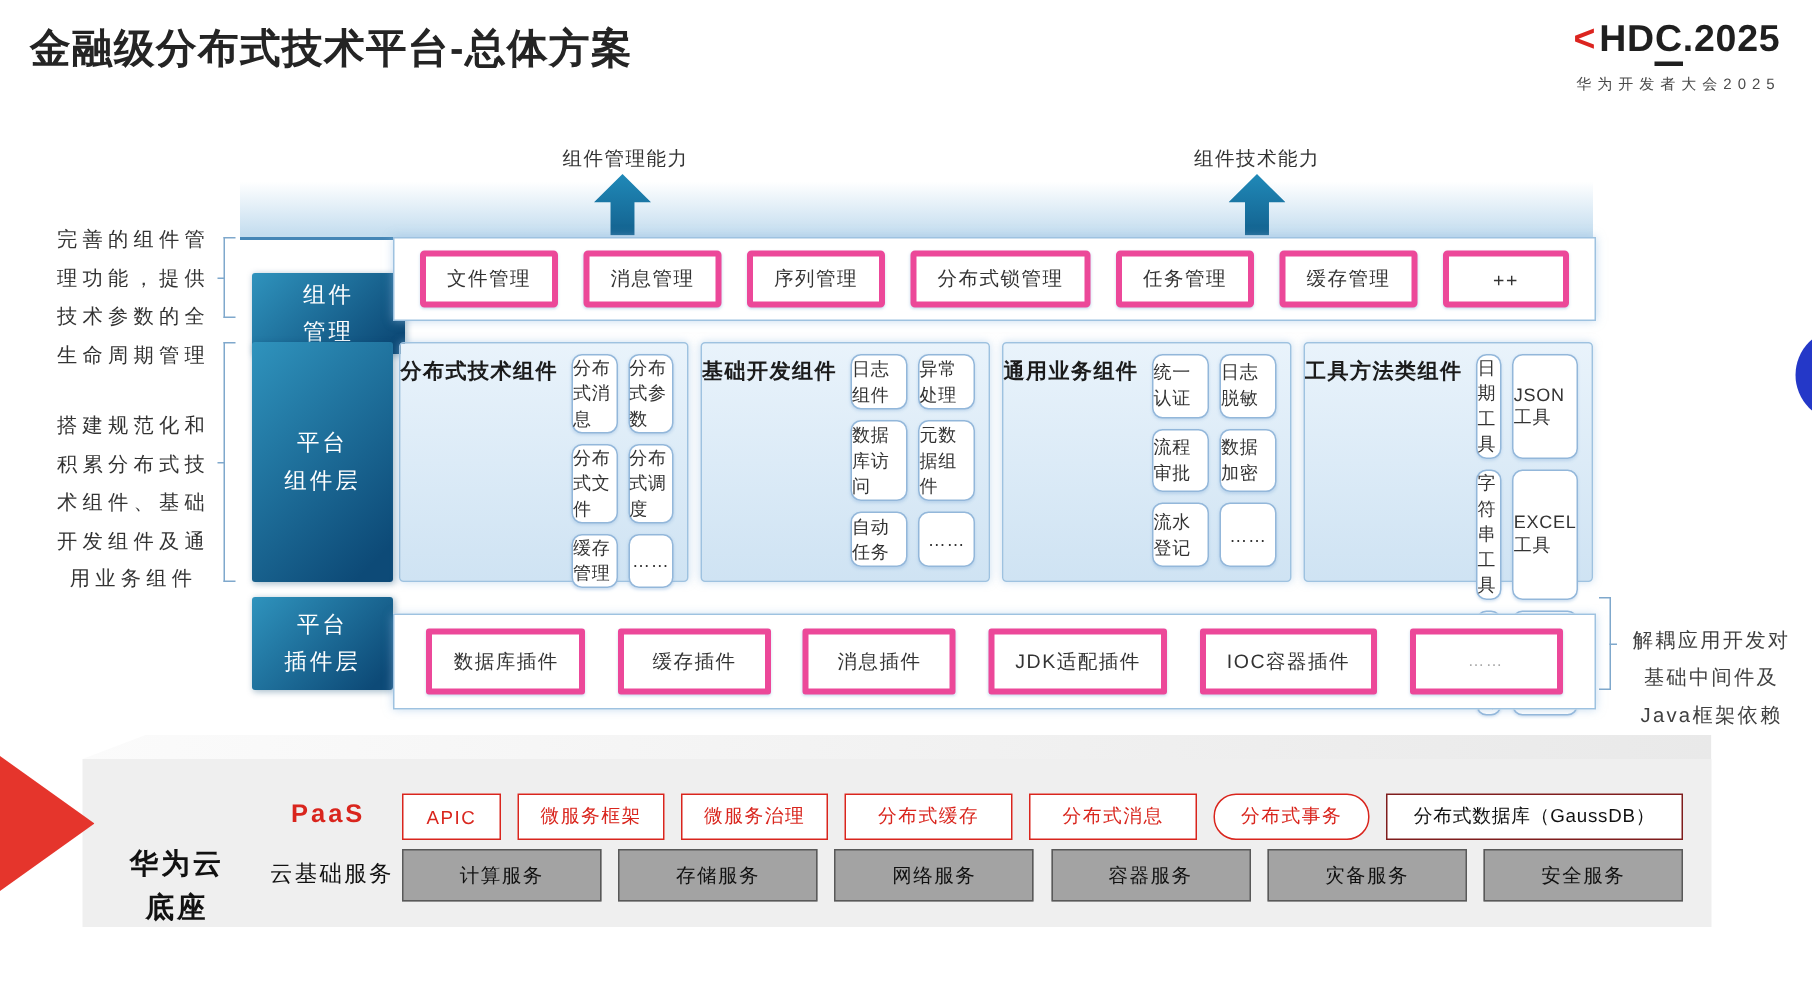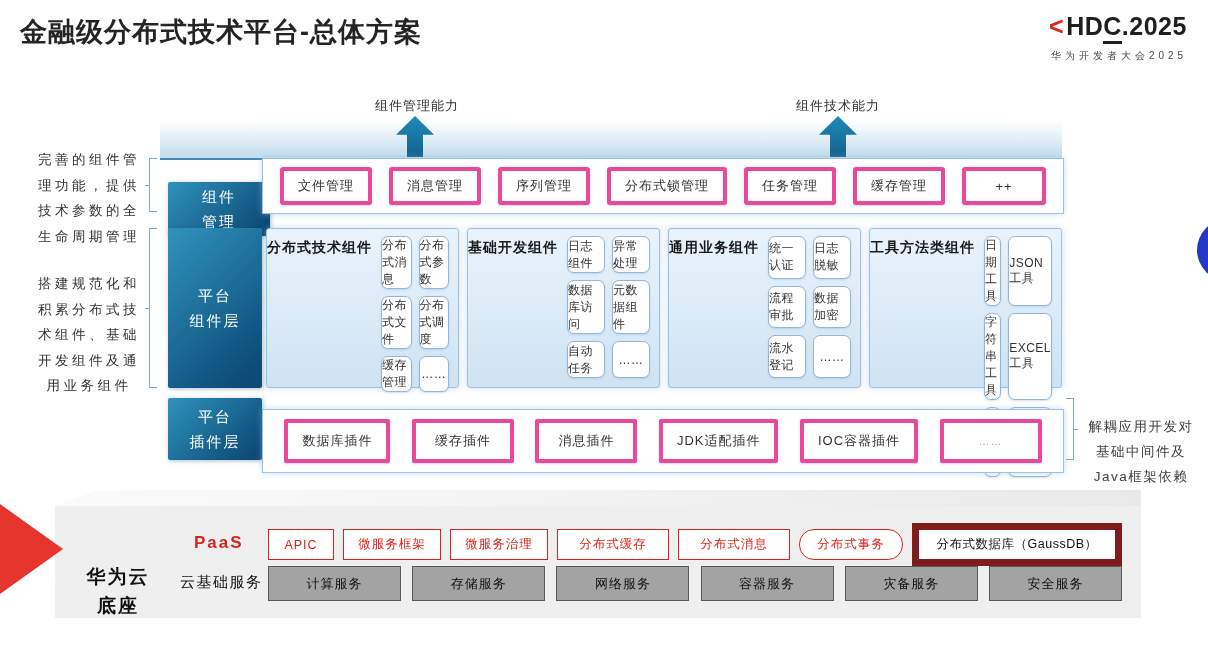--- a/index.html
+++ b/index.html
@@ -73,21 +73,21 @@
     background:linear-gradient(100deg,#fbfbfb,#e9e9e9);
     clip-path:polygon(42px 0,100% 0,100% 100%,0 100%);}
   .gray-panel{left:55px;top:506px;width:1086px;height:112px;background:#efefef;}
   .hw-label{left:72px;top:562px;width:92px;font-size:19px;font-weight:bold;line-height:29px;
     color:#111;text-align:center;letter-spacing:2px;}
   .paas-label{left:194px;top:533px;font-size:17px;font-weight:bold;color:#d9251d;letter-spacing:2px;}
   .iaas-label{left:180px;top:573px;font-size:15px;color:#111;letter-spacing:1.5px;}
   .chip-row{display:flex;justify-content:space-between;align-items:center;}
   .red-box{background:#fff;border:1px solid #d9251d;color:#d9251d;font-size:12.5px;
     height:29px;display:flex;align-items:center;justify-content:center;letter-spacing:1px;}
-  .dark-box{background:#fff;border:7px solid #7f1d1d;color:#111;font-size:12.5px;
+  .dark-box{background:#fff;border:1px solid #7f1d1d;color:#111;font-size:12.5px;
     height:29px;display:flex;align-items:center;justify-content:center;letter-spacing:.5px;}
   .iaas-box{background:#a3a3a3;border:1px solid #595959;color:#111;font-size:13px;width:131px;
     height:33px;display:flex;align-items:center;justify-content:center;letter-spacing:1px;}
   .w64{width:64px;}.w96{width:96px;}.w110{width:110px;}.w102{width:102px;border-radius:15px;}.w196{width:196px;}
 </style>
 </head>
 <body>
 
 <div class="abs title">金融级分布式技术平台-总体方案</div>
 

